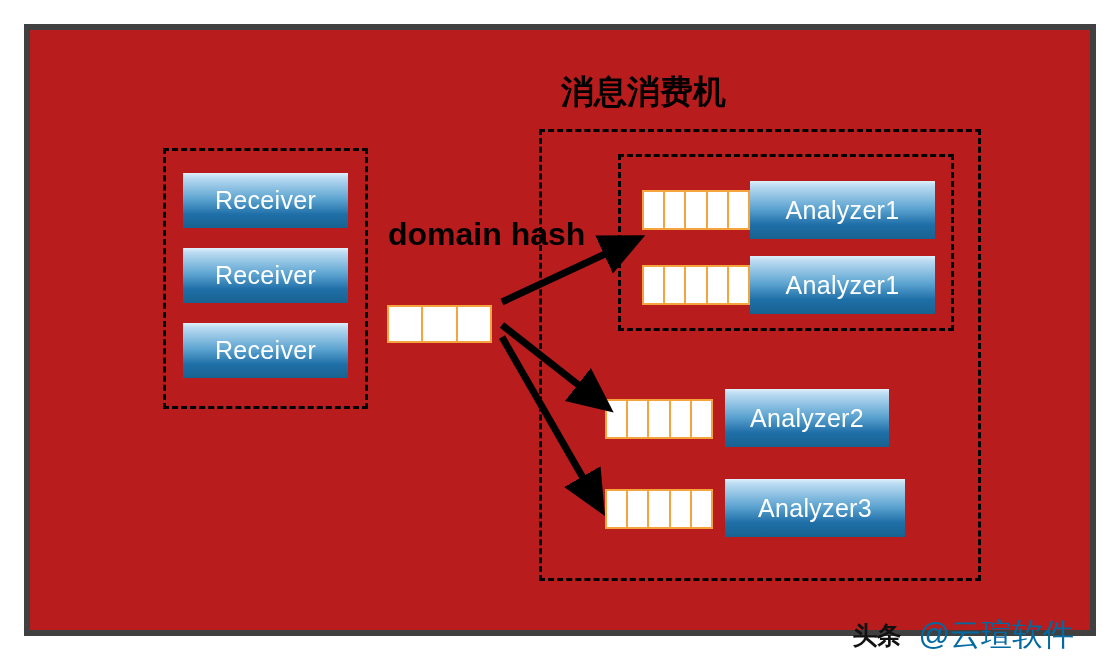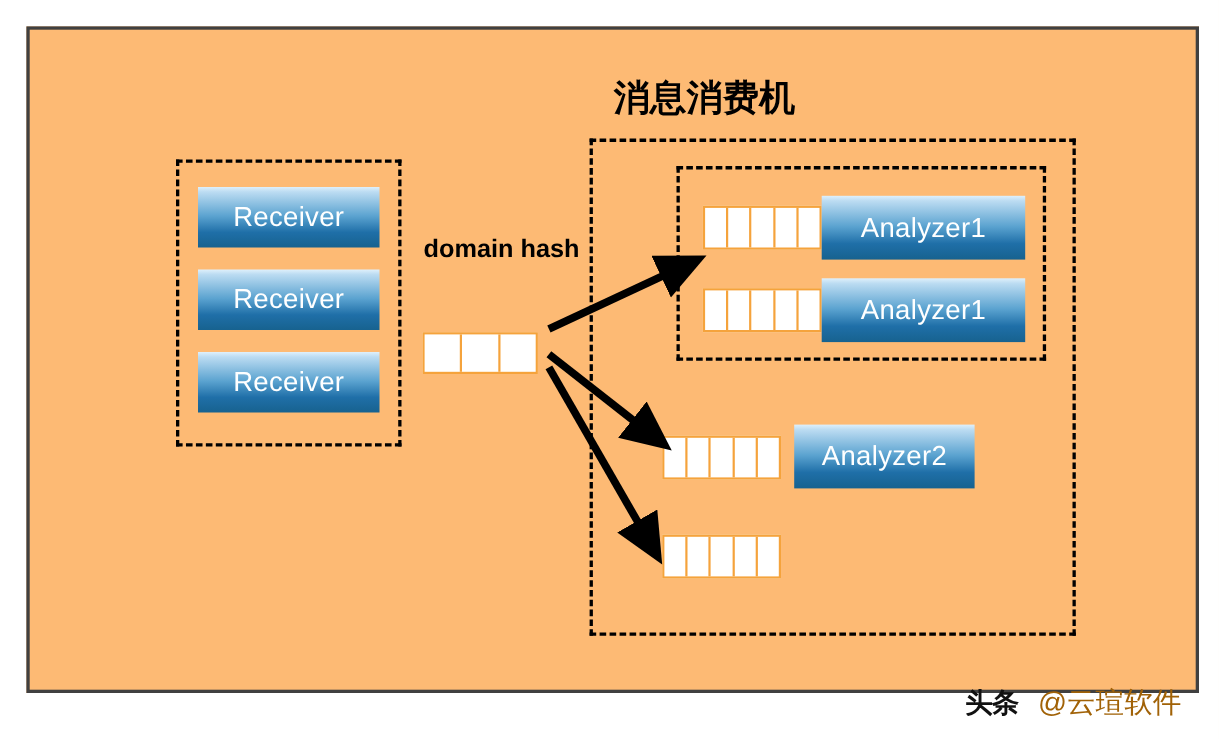--- a/index.html
+++ b/index.html
@@ -1,39 +1,39 @@
 <!DOCTYPE html>
 <html><head>
 <meta charset="utf-8">
 <style>
   html,body{margin:0;padding:0;background:#ffffff;}
   body{font-family:"Liberation Sans","DejaVu Sans",sans-serif;}
   #stage{position:relative;width:1108px;height:672px;background:#ffffff;overflow:hidden;}
-  #canvas{position:absolute;left:24px;top:24px;width:1060px;height:600px;background:#fdba74;border:3px solid #404040;}
+  #canvas{position:absolute;left:24px;top:24px;width:1060px;height:600px;background:#b91c1c;border:6px solid #404040;}
 
   .dash{position:absolute;border:3px dashed #000;box-sizing:border-box;}
 
   .title-cn{position:absolute;font-weight:bold;color:#000;white-space:nowrap;}
 
   .node{position:absolute;box-sizing:border-box;display:flex;align-items:center;justify-content:center;
         color:#ffffff;font-size:25px;letter-spacing:.3px;
         background:linear-gradient(to bottom,#dff0fb 0%,#bcdcf2 8%,#5ba3d0 48%,#1f6fa8 75%,#17628f 100%);text-align:center;}
   .node span{display:block;line-height:1;}
 
   .queue{position:absolute;display:flex;box-sizing:border-box;background:#ffffff;border:2px solid #f5a33c;}
   .queue .cell{flex:1 1 auto;border-right:2px solid #f5a33c;box-sizing:border-box;}
   .queue .cell:last-child{border-right:none;}
 
   .label{position:absolute;font-weight:bold;color:#000;white-space:nowrap;}
 
   svg.arrows{position:absolute;left:0;top:0;width:1060px;height:600px;overflow:visible;pointer-events:none;}
 
   #watermark{position:absolute;right:34px;bottom:16px;display:flex;align-items:center;gap:18px;}
   #watermark .tt{font-weight:bold;font-size:25px;color:#111;letter-spacing:-1px;}
-  #watermark .at{font-size:26px;color:#a16207;}
+  #watermark .at{font-size:31px;color:#0369a1;}
 </style>
 </head>
 <body>
 
 <div id="stage">
   <div id="canvas">
 
     <div class="title-cn" style="left:531px;top:40px;font-size:33px;">消息消费机</div>
 
     <div class="dash" style="left:133px;top:118px;width:205px;height:261px;"></div>
@@ -45,21 +45,21 @@
     <div class="node" style="left:153px;top:143px;width:165px;height:55px;">
       <span>Receiver</span>
     </div>
     <div class="node" style="left:153px;top:218px;width:165px;height:55px;">
       <span>Receiver</span>
     </div>
     <div class="node" style="left:153px;top:293px;width:165px;height:55px;">
       <span>Receiver</span>
     </div>
 
-    <div class="label" style="left:358px;top:186px;font-size:23px;">domain hash</div>
+    <div class="label" style="left:358px;top:186px;font-size:32px;">domain hash</div>
 
     <div class="queue" style="left:357px;top:275px;width:105px;height:38px;">
       <div class="cell"></div>
       <div class="cell"></div>
       <div class="cell"></div>
     </div>
 
     <div class="queue" style="left:612px;top:160px;width:108px;height:40px;">
       <div class="cell"></div>
       <div class="cell"></div>
@@ -93,20 +93,23 @@
       <span>Analyzer2</span>
     </div>
 
     <div class="queue" style="left:575px;top:459px;width:108px;height:40px;">
       <div class="cell"></div>
       <div class="cell"></div>
       <div class="cell"></div>
       <div class="cell"></div>
       <div class="cell"></div>
     </div>
+    <div class="node" style="left:695px;top:449px;width:180px;height:58px;">
+      <span>Analyzer3</span>
+    </div>
 
     <svg class="arrows" viewBox="0 0 1060 600">
       <defs>
         <marker id="ah" markerWidth="7" markerHeight="7" refX="2.2" refY="3" orient="auto">
           <path d="M0,0 L6.5,3 L0,6 z" fill="#000"></path>
         </marker>
       </defs>
       <line x1="472" y1="272" x2="588" y2="218" stroke="#000" stroke-width="7" marker-end="url(#ah)"></line>
       <line x1="472" y1="295" x2="560" y2="364" stroke="#000" stroke-width="7" marker-end="url(#ah)"></line>
       <line x1="472" y1="307" x2="560" y2="460" stroke="#000" stroke-width="7" marker-end="url(#ah)"></line>

